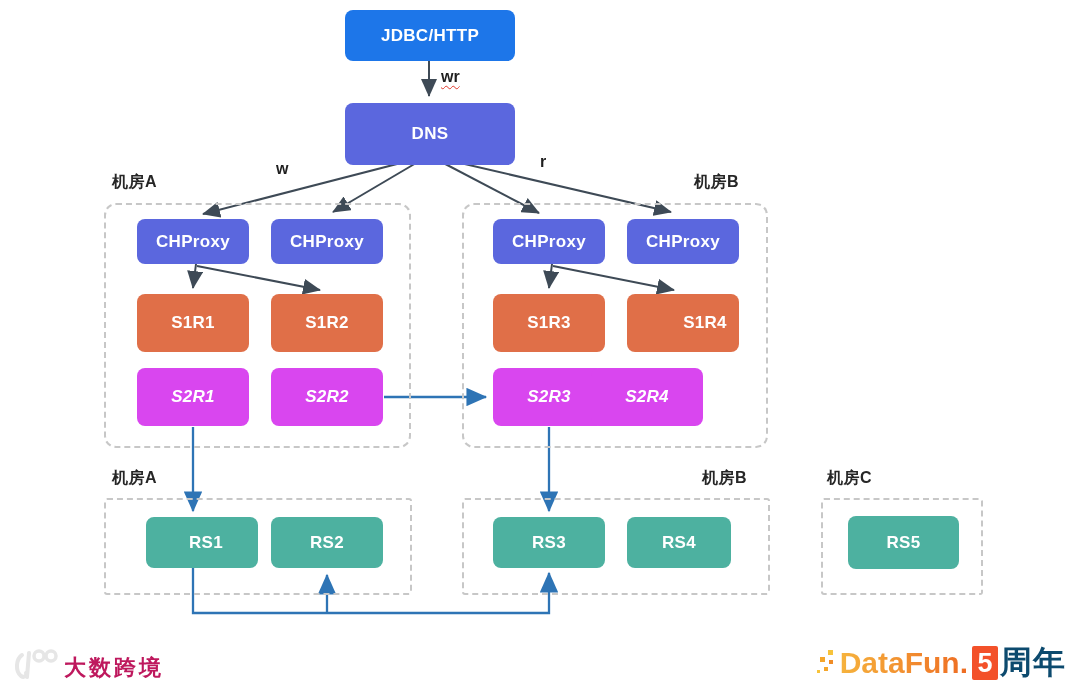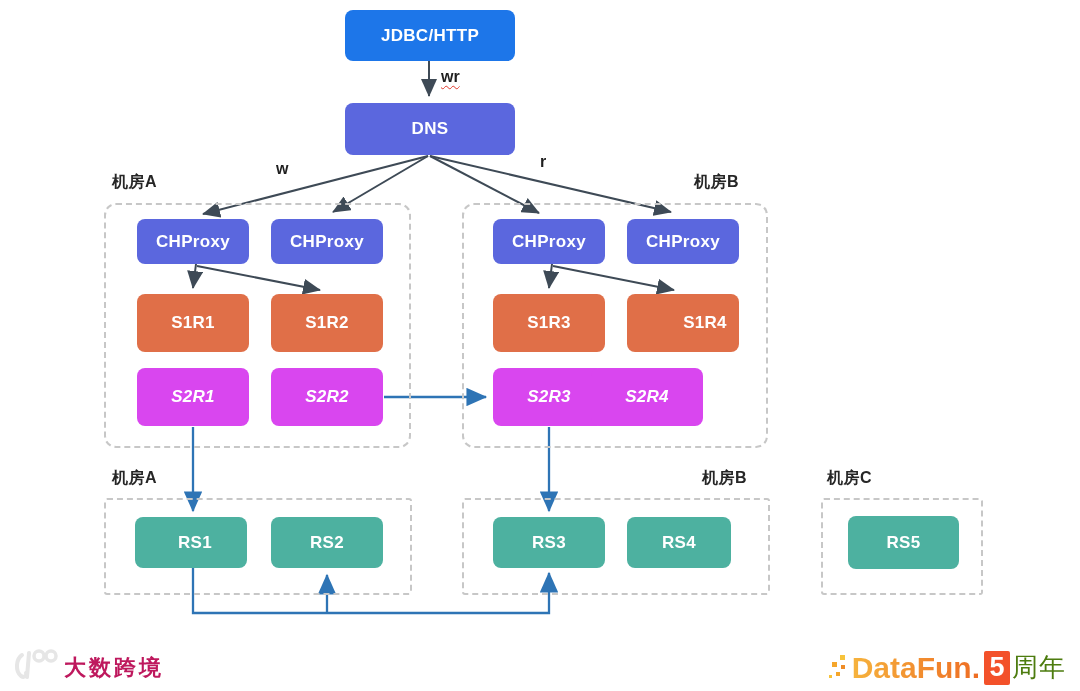--- a/index.html
+++ b/index.html
@@ -44,21 +44,21 @@
   .df-word {
     font-size:30px; font-weight:800; letter-spacing:0;
     background:linear-gradient(90deg,#f6b33d,#ee6c23);
     -webkit-background-clip:text; background-clip:text; color:transparent;
   }
   .df-badge {
     display:flex; align-items:center; justify-content:center;
     width:26px; height:34px; margin-left:2px; border-radius:2px;
     background:#f3512a; color:#ffffff; font-size:27px; font-weight:800;
   }
-  .df-suffix { font-size:26px; font-weight:400; color:#4d7c0f; letter-spacing:1px; }
+  .df-suffix { font-size:32px; font-weight:700; color:#0c4a6e; letter-spacing:1px; }
 </style>
 </head>
 <body>
 
 <div class="canvas">
 
   <svg class="edges" viewBox="0 0 1080 691">
     <defs>
       <marker id="arrow-dark" markerWidth="10" markerHeight="8" refX="8.5" refY="4" orient="auto">
         <path d="M0,0 L9,4 L0,8 z" fill="#3e4a56"></path>
@@ -95,38 +95,38 @@
   <span class="grouplabel" style="left:694px; top:172px;">机房B</span>
   <span class="grouplabel" style="left:112px; top:468px;">机房A</span>
   <span class="grouplabel" style="left:702px; top:468px;">机房B</span>
   <span class="grouplabel" style="left:827px; top:468px;">机房C</span>
 
   <span class="edgelabel spellcheck" style="left:441px; top:68px;">wr</span>
   <span class="edgelabel" style="left:276px; top:160px;">w</span>
   <span class="edgelabel" style="left:540px; top:153px;">r</span>
 
   <div class="node blue" style="left:345px; top:10px;  width:170px; height:51px;">JDBC/HTTP</div>
-  <div class="node indigo" style="left:345px; top:103px; width:170px; height:52px;">DNS</div>
+  <div class="node indigo" style="left:345px; top:103px; width:170px; height:62px;">DNS</div>
 
   <div class="node indigo" style="left:137px; top:219px; width:112px; height:45px;">CHProxy</div>
   <div class="node indigo" style="left:271px; top:219px; width:112px; height:45px;">CHProxy</div>
   <div class="node indigo" style="left:493px; top:219px; width:112px; height:45px;">CHProxy</div>
   <div class="node indigo" style="left:627px; top:219px; width:112px; height:45px;">CHProxy</div>
 
   <div class="node orange" style="left:137px; top:294px; width:112px; height:58px;">S1R1</div>
   <div class="node orange" style="left:271px; top:294px; width:112px; height:58px;">S1R2</div>
   <div class="node orange" style="left:493px; top:294px; width:112px; height:58px;">S1R3</div>
   <div class="node orange" style="left:627px; top:294px; width:112px; height:58px;padding-left:44px;">S1R4</div>
 
   <div class="node rust" style="left:137px; top:368px; width:112px; height:58px;">S2R1</div>
   <div class="node rust" style="left:271px; top:368px; width:112px; height:58px;">S2R2</div>
   <div class="node rust" style="left:493px; top:368px; width:112px; height:58px;">S2R3</div>
   <div class="node rust" style="left:591px; top:368px; width:112px; height:58px;">S2R4</div>
 
-  <div class="node teal" style="left:135px; top:517px; width:112px; height:51px;padding-left:8px;">RS1</div>
+  <div class="node teal" style="left:146px; top:517px; width:112px; height:51px;padding-left:8px;">RS1</div>
   <div class="node teal" style="left:271px; top:517px; width:112px; height:51px;">RS2</div>
   <div class="node teal" style="left:493px; top:517px; width:112px; height:51px;">RS3</div>
   <div class="node teal" style="left:627px; top:517px; width:104px; height:51px;">RS4</div>
   <div class="node teal" style="left:848px; top:516px; width:111px; height:53px;">RS5</div>
 
   <div class="wm-left">
     <svg width="46" height="36" viewBox="0 0 46 36">
       <path d="M10,8 C4,12 3,24 9,29 C12,31 15,29 14,26" fill="none" stroke="#e6e6e6" stroke-width="4" stroke-linecap="round"></path>
       <path d="M17,6 L15,30" fill="none" stroke="#e6e6e6" stroke-width="4" stroke-linecap="round"></path>
       <circle cx="27" cy="9" r="5" fill="none" stroke="#e6e6e6" stroke-width="3.5"></circle>

